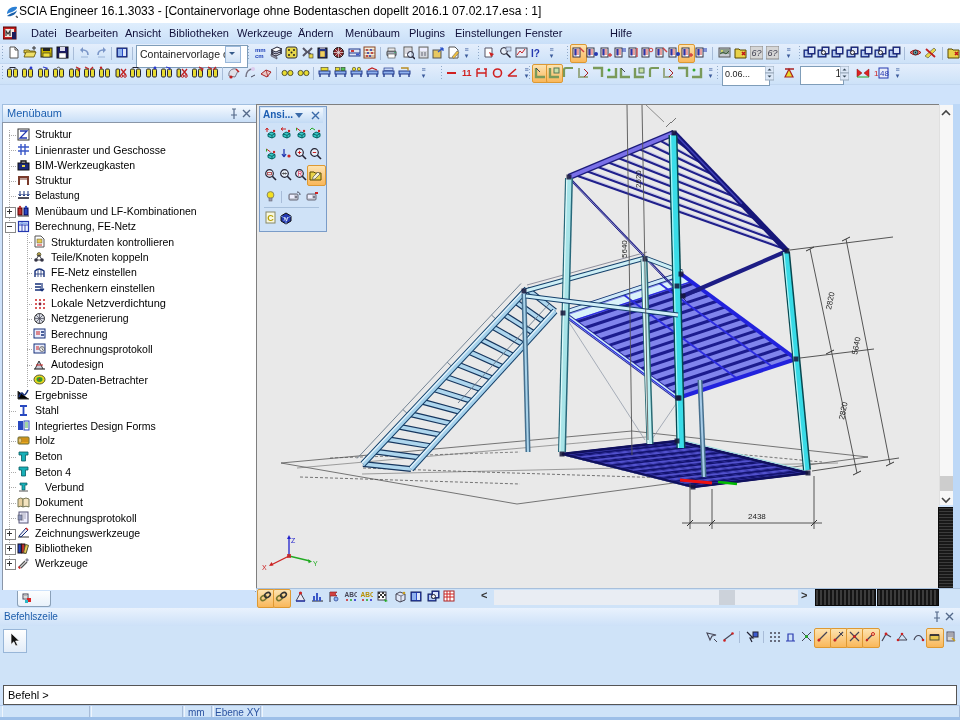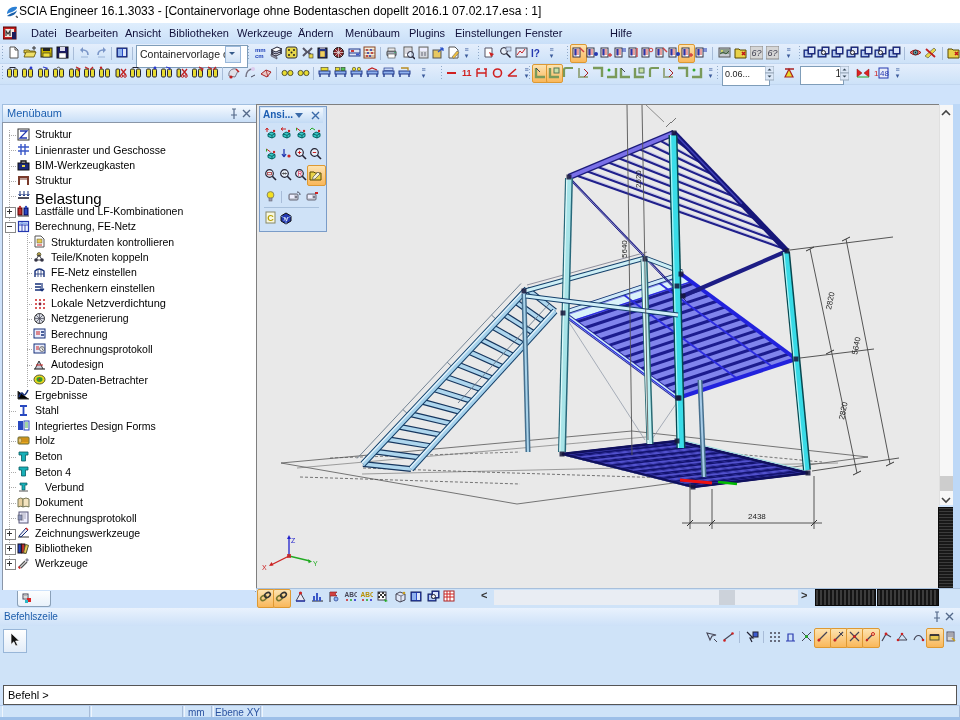--- a/index.html
+++ b/index.html
@@ -572,34 +572,34 @@
 <svg style="position:absolute;left:17px;top:173.96px;" width="13" height="13" viewBox="0 0 13 13">
     <path d="M2 11V3h9v8" fill="none" stroke="#7a3a2a" stroke-width="2"></path>
     <path d="M2 5h9" stroke="#7a3a2a" stroke-width="1"></path>
   </svg>
 <div class="a" style="left:35px;top:174px;font-size:10.5px;color:#000">Struktur</div>
 <div class="a" style="left:9px;top:196px;width:8px;height:1px;background-image:repeating-linear-gradient(90deg,#aaa 0 1px,transparent 1px 2px)"></div>
 <svg style="position:absolute;left:17px;top:189.28px;" width="13" height="13" viewBox="0 0 13 13">
     <path d="M1 9h11" stroke="#223" stroke-width="1.6"></path>
     <path d="M3 2v5M3 7l-1.4-2M3 7l1.4-2M7 2v5M7 7l-1.4-2M7 7l1.4-2M11 2v5M11 7l-1.4-2M11 7l1.4-2" stroke="#16307a" stroke-width="1"></path>
   </svg>
-<div class="a" style="left:35px;top:190px;font-size:15px;color:#000">Belastung</div>
+<div class="a" style="left:35px;top:190px;font-size:10px;color:#000">Belastung</div>
 <div class="a" style="left:9px;top:212px;width:8px;height:1px;background-image:repeating-linear-gradient(90deg,#aaa 0 1px,transparent 1px 2px)"></div>
 <div class="a" style="left:5px;top:207px;width:9px;height:9px;background:#fff;border:1px solid #888"></div>
 <svg style="position:absolute;left:5px;top:207.1px;" width="9" height="9" viewBox="0 0 9 9">
     <path d="M2 4.5h5M4.5 2v5" stroke="#333"></path>
   </svg>
 <svg style="position:absolute;left:17px;top:204.6px;" width="13" height="13" viewBox="0 0 13 13">
     <rect x="1" y="3" width="4" height="7" fill="#c03030" stroke="#500"></rect>
     <rect x="7" y="3" width="4" height="7" fill="#2848c0" stroke="#005"></rect>
     <circle cx="3" cy="2" r="1.2" fill="#c03030"></circle>
     <circle cx="9" cy="2" r="1.2" fill="#2848c0"></circle>
     <path d="M1 11h11" stroke="#333"></path>
   </svg>
-<div class="a" style="left:35px;top:205px;font-size:10.5px;color:#000">Lastfälle und LF-Kombinationen</div>
+<div class="a" style="left:35px;top:205px;font-size:10.5px;color:#000">Menübaum und LF-Kombinationen</div>
 <div class="a" style="left:9px;top:227px;width:8px;height:1px;background-image:repeating-linear-gradient(90deg,#aaa 0 1px,transparent 1px 2px)"></div>
 <div class="a" style="left:5px;top:222px;width:9px;height:9px;background:#fff;border:1px solid #888"></div>
 <svg style="position:absolute;left:5px;top:222.42000000000002px;" width="9" height="9" viewBox="0 0 9 9">
     <path d="M2 4.5h5" stroke="#333"></path>
   </svg>
 <svg style="position:absolute;left:17px;top:219.92000000000002px;" width="13" height="13" viewBox="0 0 13 13">
     <rect x="1.5" y="1.5" width="10" height="10" fill="#f0f4ff" stroke="#2438b0" stroke-width="1.2"></rect>
     <path d="M1.5 5h10M5 1.5v10M8 5v6.5" stroke="#2438b0" stroke-width="0.9"></path>
     <rect x="2.5" y="2.5" width="8" height="1.6" fill="#8fb2ee"></rect>
   </svg>

